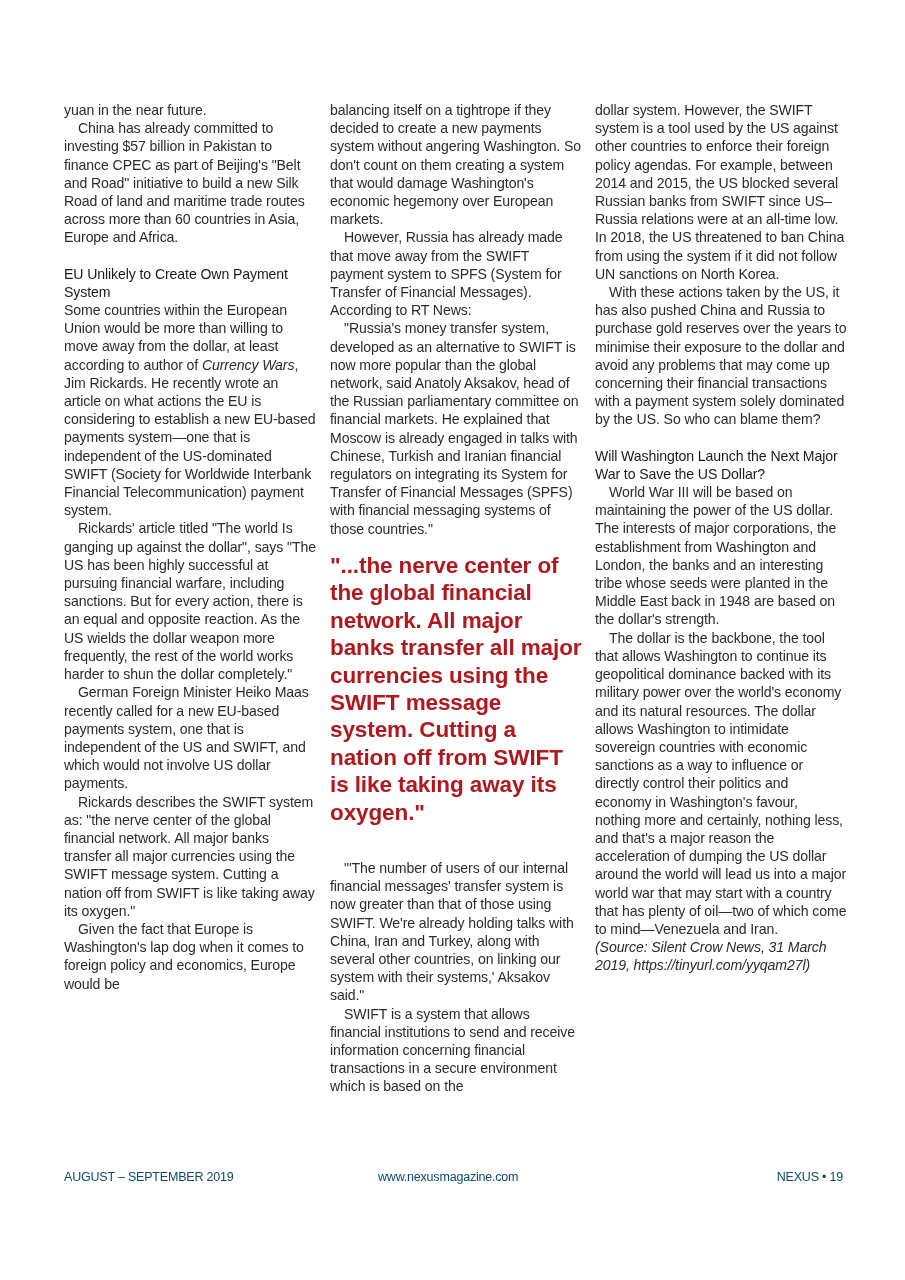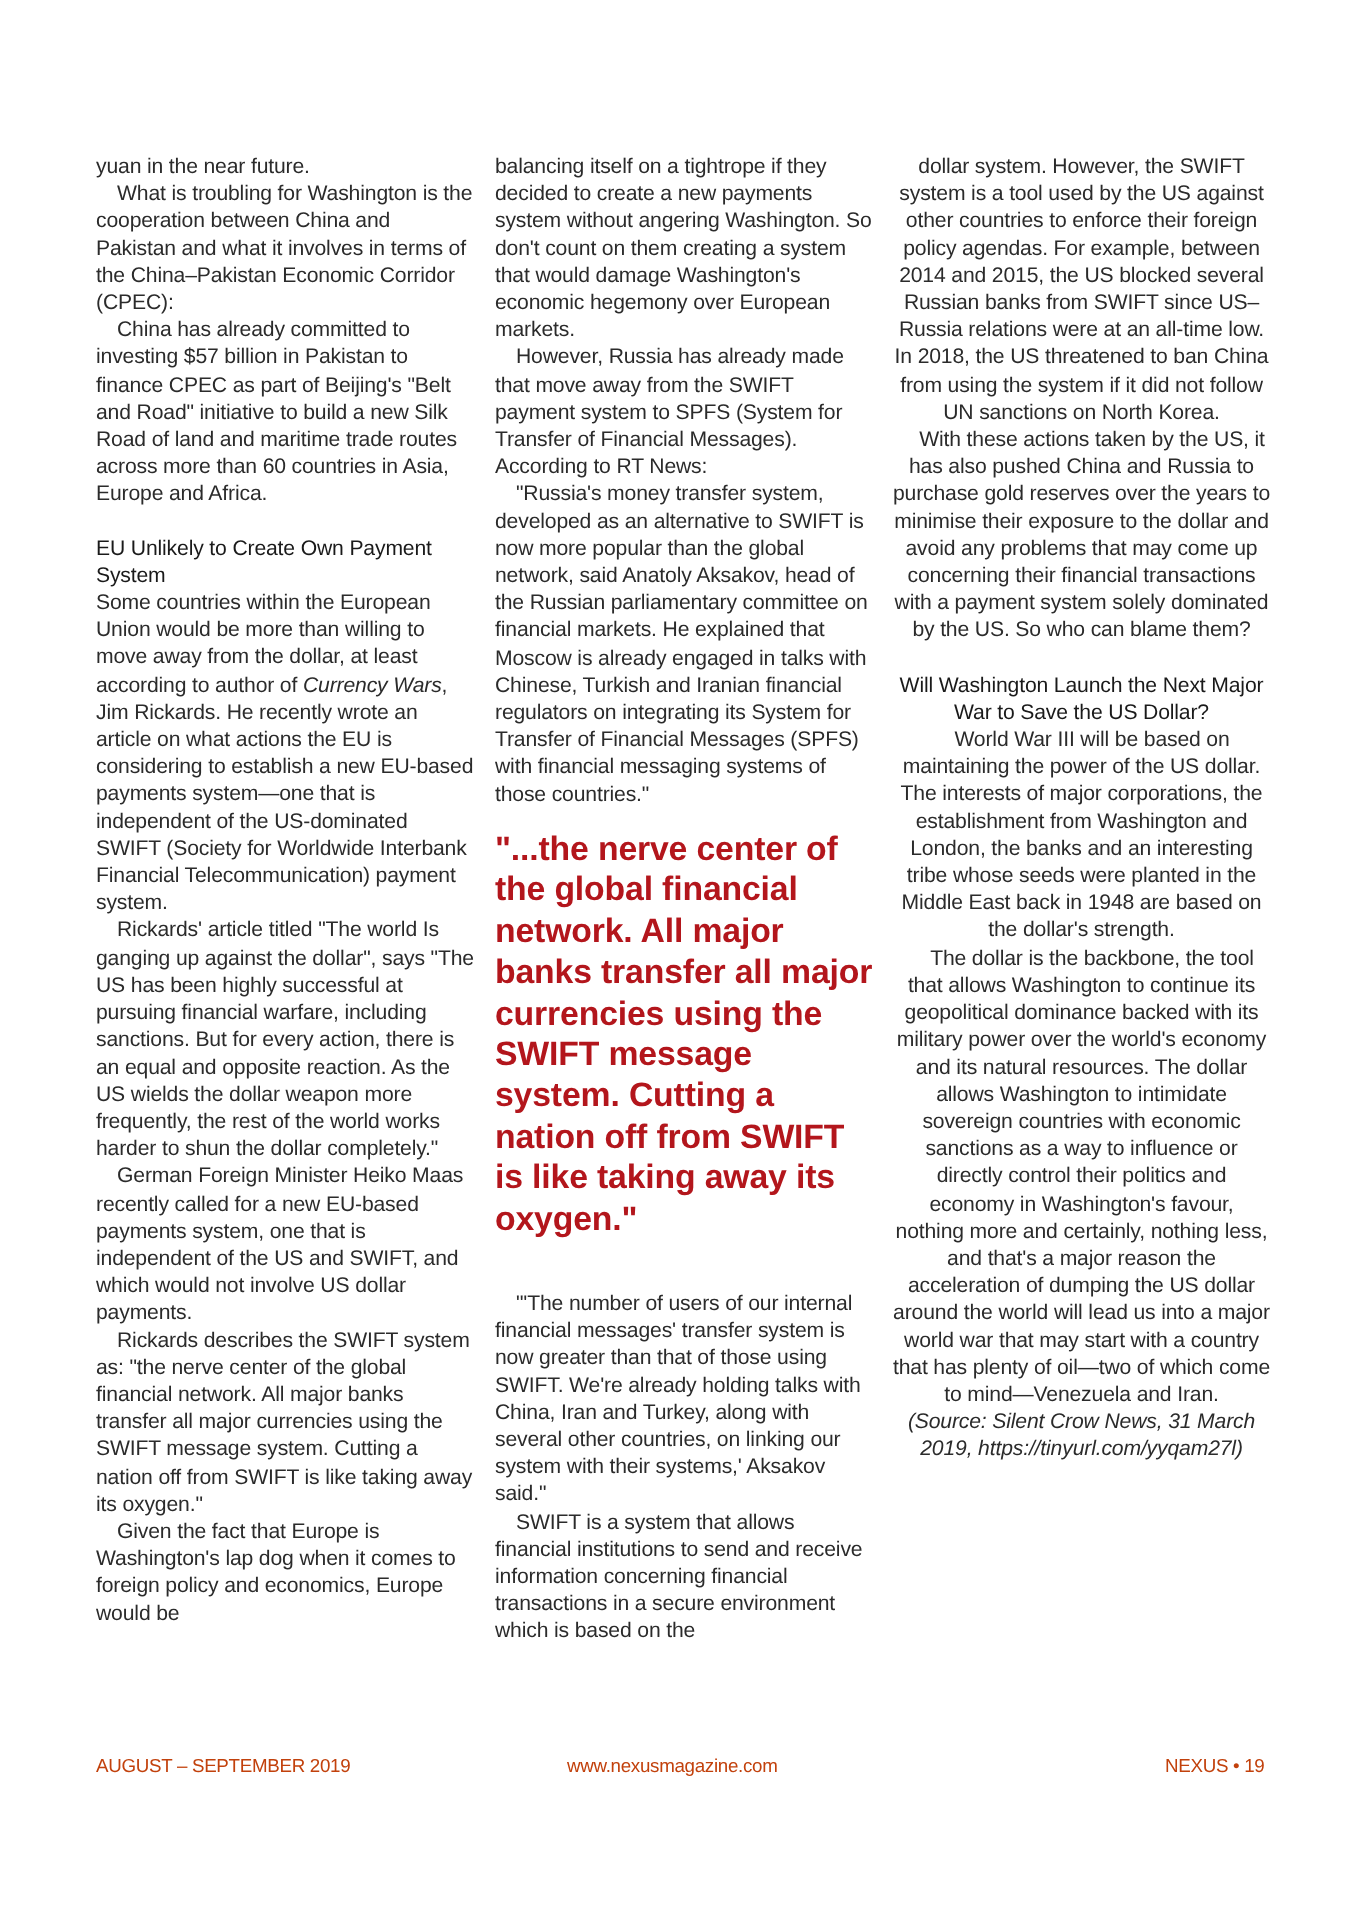--- a/index.html
+++ b/index.html
@@ -6,42 +6,41 @@
   body {
     width: 905px; height: 1280px; background: #ffffff; position: relative; overflow: hidden;
     font-family: "Liberation Sans", sans-serif; color: #2b2b2b;
   }
   .col {
     position: absolute; top: 101px; width: 252px;
     font-size: 14.1px; line-height: 18.2px; letter-spacing: -0.1px;
   }
   #col1 { left: 64px; }
   #col2 { left: 330px; }
-  #col3 { left: 595px; text-align: center; }
+  #col3 { left: 595px; }
   .p { margin: 0; text-indent: 0; }
   .p.ind { text-indent: 14px; }
   .h { font-weight: normal; margin: 18px 0 0 0; color: #1a1a1a; }
   .pull {
     color: #b3161c; font-weight: bold; font-size: 22.5px; line-height: 27.4px;
     margin: 14px 0 33px 0; letter-spacing: -0.1px;
   }
   .it { font-style: italic; }
   .footer {
-    position: absolute; top: 1170px; font-size: 12.5px; color: #c2410c; letter-spacing: -0.2px;
+    position: absolute; top: 1170px; font-size: 12.5px; color: #0c4a6e; letter-spacing: -0.2px;
   }
   #f-left { left: 64px; }
   #f-center { left: 378px; }
   #f-right { right: 62px; }
 </style>
 </head>
 <body>
 
 <div id="col1" class="col">
   <p class="p">yuan in the near future.</p>
-  <p class="p ind">What is troubling for Washington is the cooperation between China and Pakistan and what it involves in terms of the China–Pakistan Economic Corridor (CPEC):</p>
   <p class="p ind">China has already committed to investing $57 billion in Pakistan to finance CPEC as part of Beijing's "Belt and Road" initiative to build a new Silk Road of land and maritime trade routes across more than 60 countries in Asia, Europe and  Africa.</p>
   <p class="p h">EU Unlikely to Create Own Payment System</p>
   <p class="p"><span>Some countries within the European Union would be more than willing to move away from the dollar, at least according to author of </span><span class="it">Currency Wars</span><span>, Jim Rickards. He recently wrote an article on what actions the EU is considering to establish a new EU-based payments system—one that is independent of the US-dominated SWIFT (Society for Worldwide Interbank Financial Telecommunication) payment system.</span></p>
   <p class="p ind">Rickards' article titled "The world Is ganging up against the dollar", says "The US has been highly successful at pursuing financial warfare, including sanctions. But for every action, there is an equal and opposite reaction. As the US wields the dollar weapon more frequently, the rest of the world works harder to shun the dollar completely."</p>
   <p class="p ind">German Foreign Minister Heiko Maas recently called for a new EU-based payments system, one that is independent of the US and SWIFT, and which would not involve US dollar payments.</p>
   <p class="p ind">Rickards describes the SWIFT system as: "the nerve center of the global financial network. All major banks transfer all major currencies using the SWIFT message system. Cutting a nation off from SWIFT is like taking away its oxygen."</p>
   <p class="p ind">Given the fact that Europe is Washington's lap dog when it comes to foreign policy and economics, Europe would be</p>
 </div>
 
 <div id="col2" class="col">

